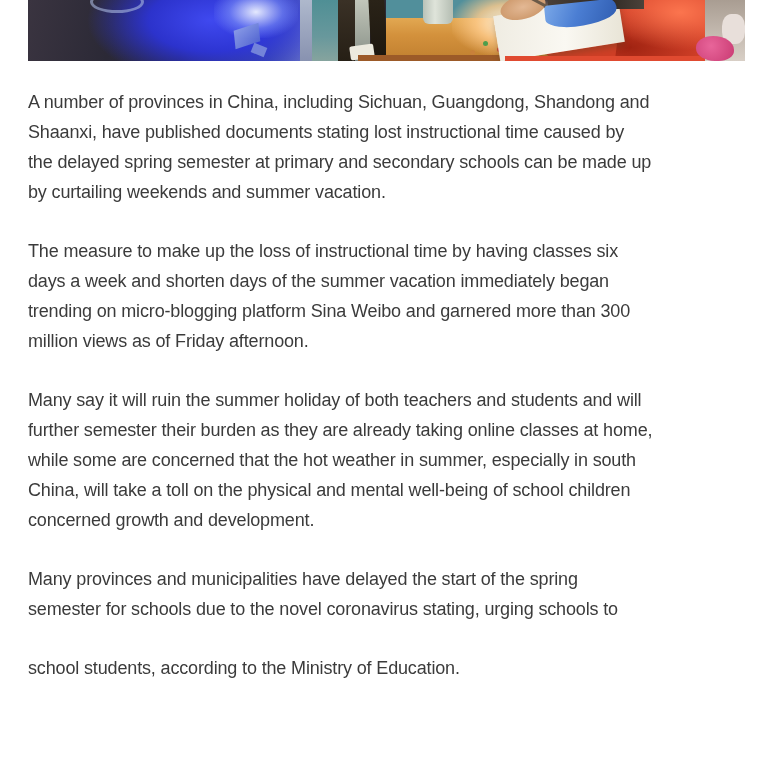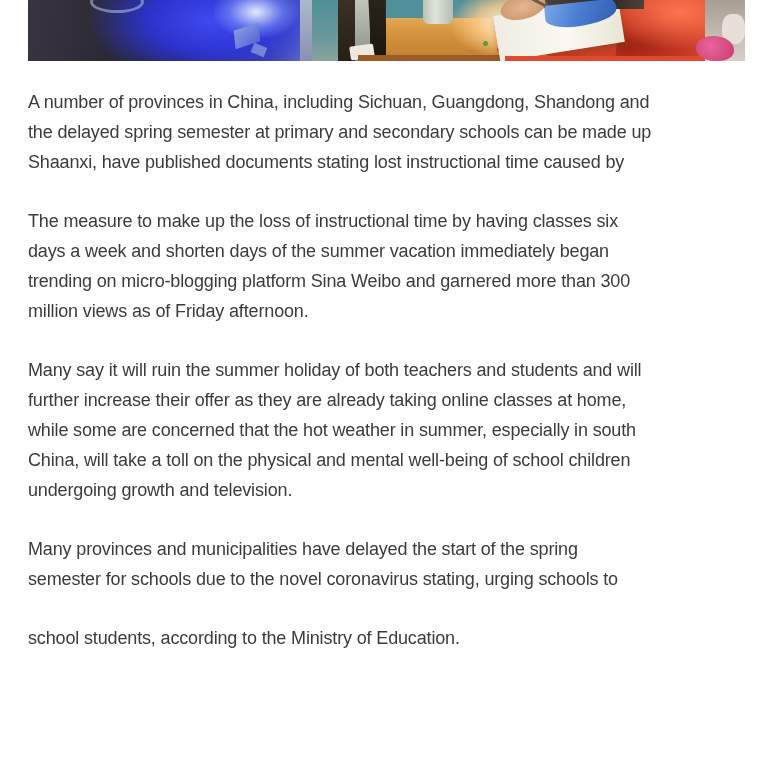--- a/index.html
+++ b/index.html
@@ -92,37 +92,38 @@
     <div class="ph-redstrip"></div>
     <div class="ph-wallR"></div>
     <div class="ph-white"></div>
     <div class="ph-pink"></div>
   </figure>
 
   <main class="article">
 
     <p class="para">
       <span class="line">A number of provinces in China, including Sichuan, Guangdong, Shandong and</span>
+      <span class="line">Shaanxi, have published documents stating lost instructional time caused by</span>
       <span class="line">the delayed spring semester at primary and secondary schools can be made up</span>
-      <span class="line">Shaanxi, have published documents stating lost instructional time caused by</span>
+      <span class="line">by curtailing weekends and summer vacation.</span>
     </p>
 
     <p class="para">
       <span class="line">The measure to make up the loss of instructional time by having classes six</span>
       <span class="line">days a week and shorten days of the summer vacation immediately began</span>
       <span class="line">trending on micro-blogging platform Sina Weibo and garnered more than 300</span>
       <span class="line">million views as of Friday afternoon.</span>
     </p>
 
     <p class="para">
       <span class="line">Many say it will ruin the summer holiday of both teachers and students and will</span>
-      <span class="line">further increase their offer as they are already taking online classes at home,</span>
+      <span class="line">further semester their burden as they are already taking online classes at home,</span>
       <span class="line">while some are concerned that the hot weather in summer, especially in south</span>
       <span class="line">China, will take a toll on the physical and mental well-being of school children</span>
-      <span class="line">undergoing growth and television.</span>
+      <span class="line">concerned growth and development.</span>
     </p>
 
     <p class="para">
       <span class="line">Many provinces and municipalities have delayed the start of the spring</span>
       <span class="line">semester for schools due to the novel coronavirus stating, urging schools to</span>
     </p>
 
     <p class="para">
       <span class="line">school students, according to the Ministry of Education.</span>
     </p>

